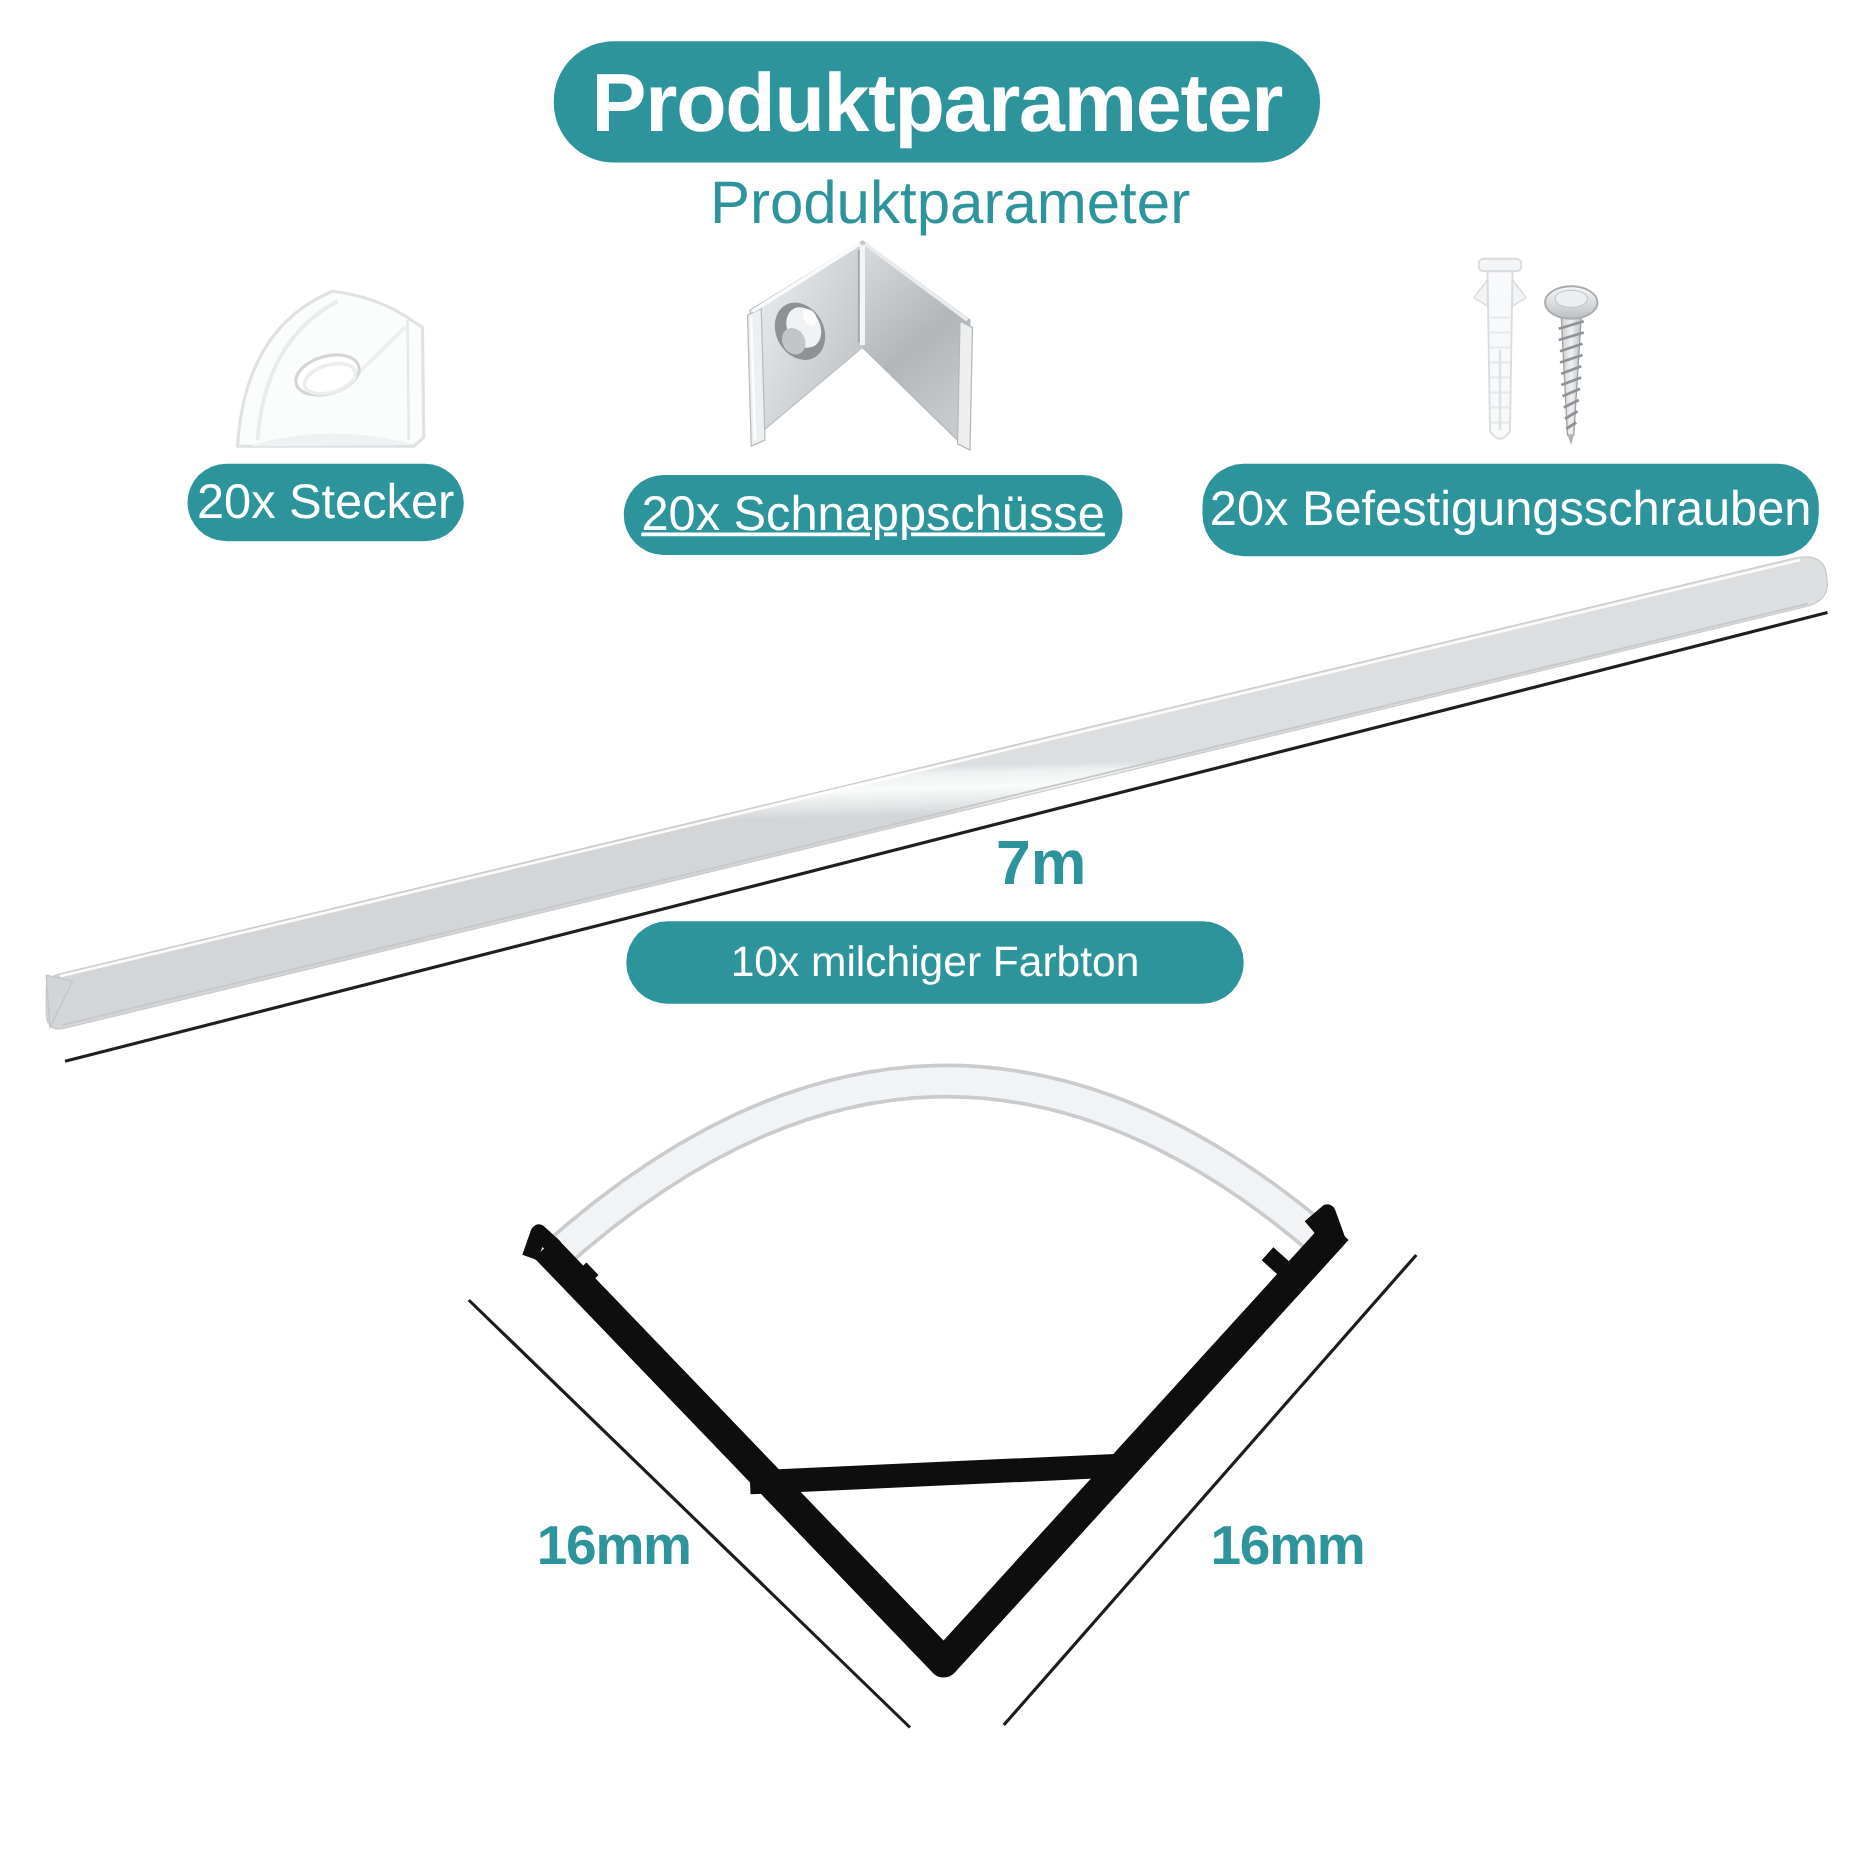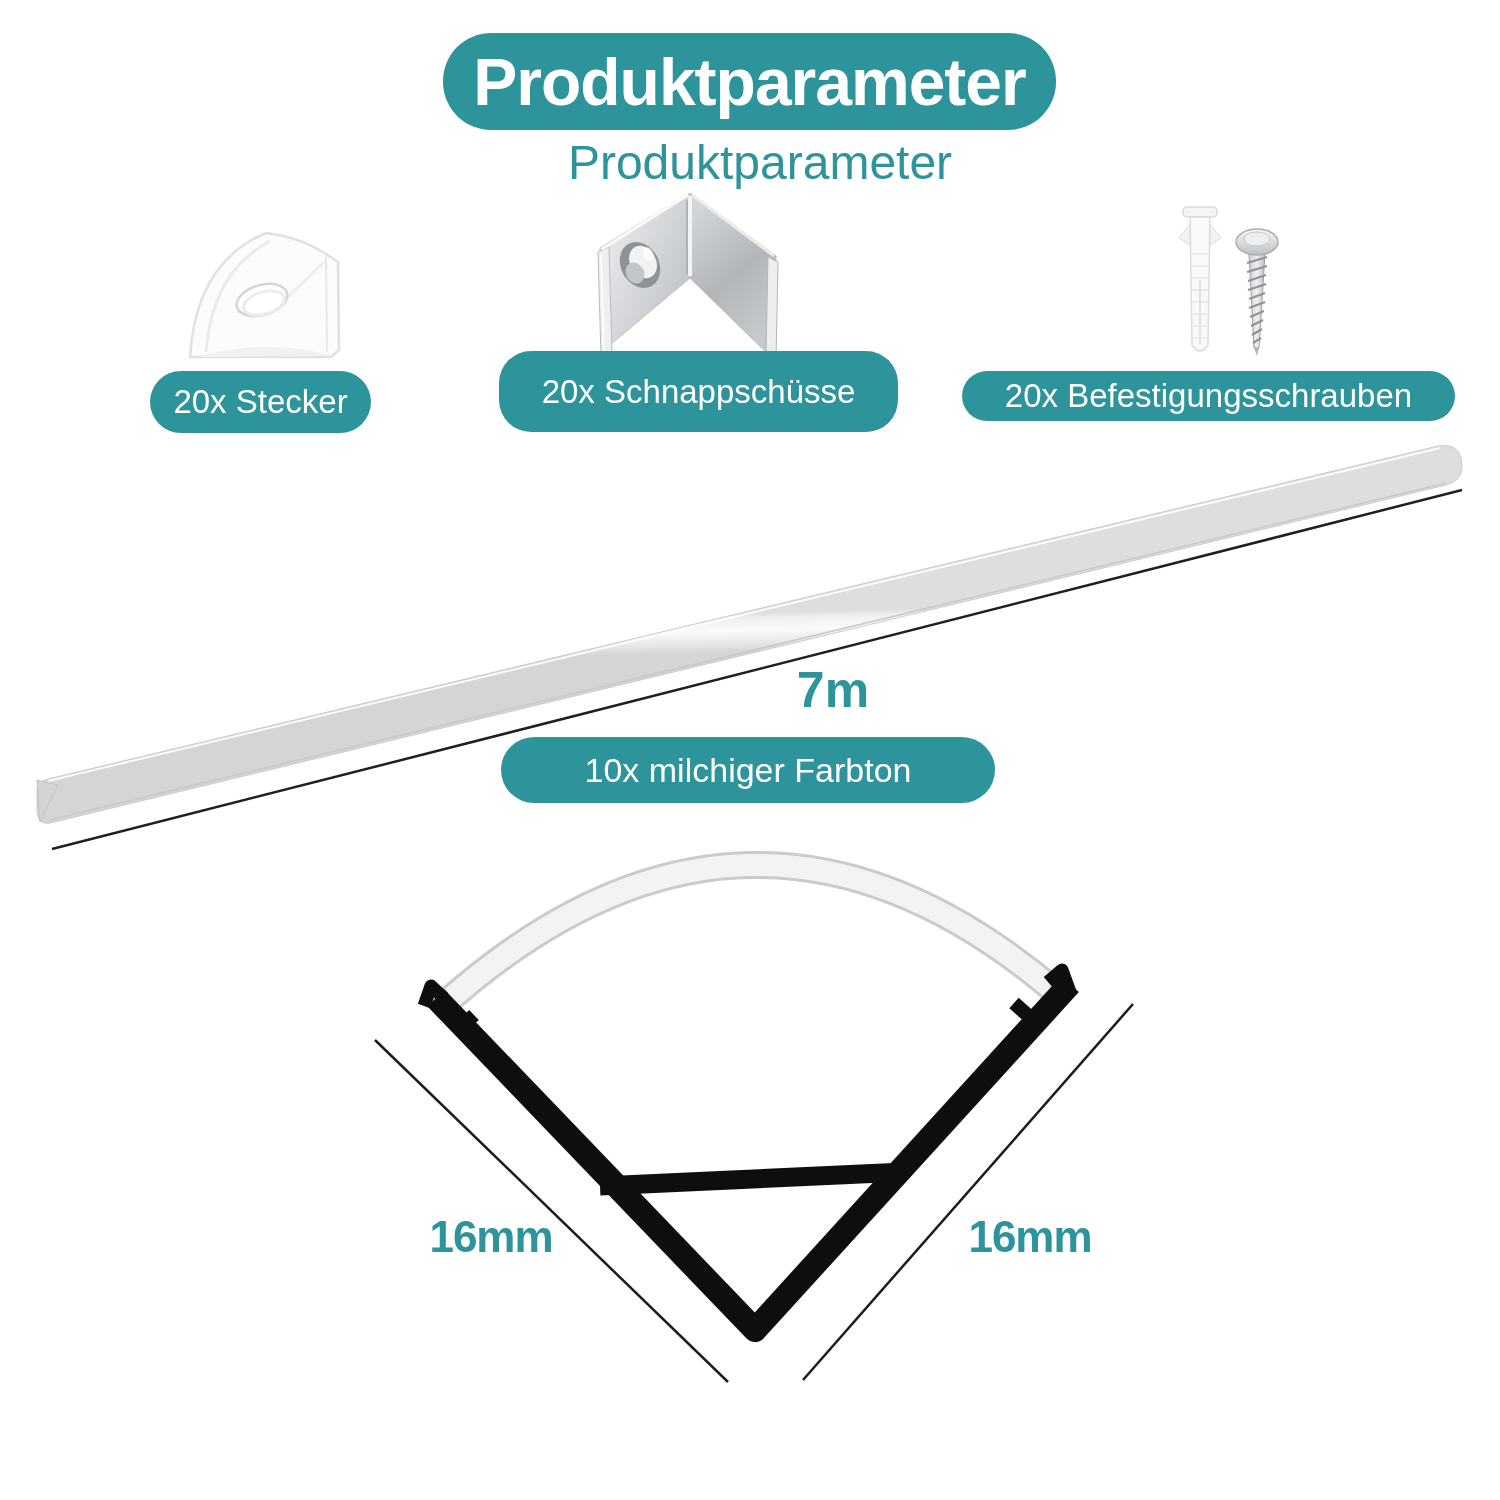--- a/index.html
+++ b/index.html
@@ -15,25 +15,25 @@
   .banner{
     left:443px;top:33px;width:613px;height:97px;
     background:var(--teal);border-radius:48px;
     color:#ffffff;font-size:66px;font-weight:bold;letter-spacing:-1px;
   }
   .subtitle{
     left:450px;top:131px;width:620px;height:62px;
     color:var(--teal);font-size:48px;font-weight:400;
   }
   .pill{
-    background:var(--teal);color:#ffffff;font-size:33px;font-weight:400;
+    background:var(--teal);color:#ffffff;font-size:39px;font-weight:400;
   }
   .pill1{left:150px;top:371px;width:221px;height:62px;border-radius:31px;}
-  .pill2{left:499px;top:351px;width:399px;height:81px;border-radius:32px;}
-  .pill3{left:962px;top:371px;width:493px;height:50px;border-radius:33px;}
+  .pill2{left:499px;top:380px;width:399px;height:64px;border-radius:32px;text-decoration:underline;}
+  .pill3{left:962px;top:371px;width:493px;height:74px;border-radius:33px;}
   .farbton{left:501px;top:737px;width:494px;height:66px;border-radius:33px;font-size:34px;}
   .one-m{
     left:783px;top:664px;width:100px;height:52px;
     color:var(--teal);font-size:50px;font-weight:bold;
   }
   .dim{
     color:var(--teal);font-size:44px;font-weight:bold;letter-spacing:-1px;
     width:170px;height:52px;
   }
   .dim-left{left:406px;top:1211px;}

